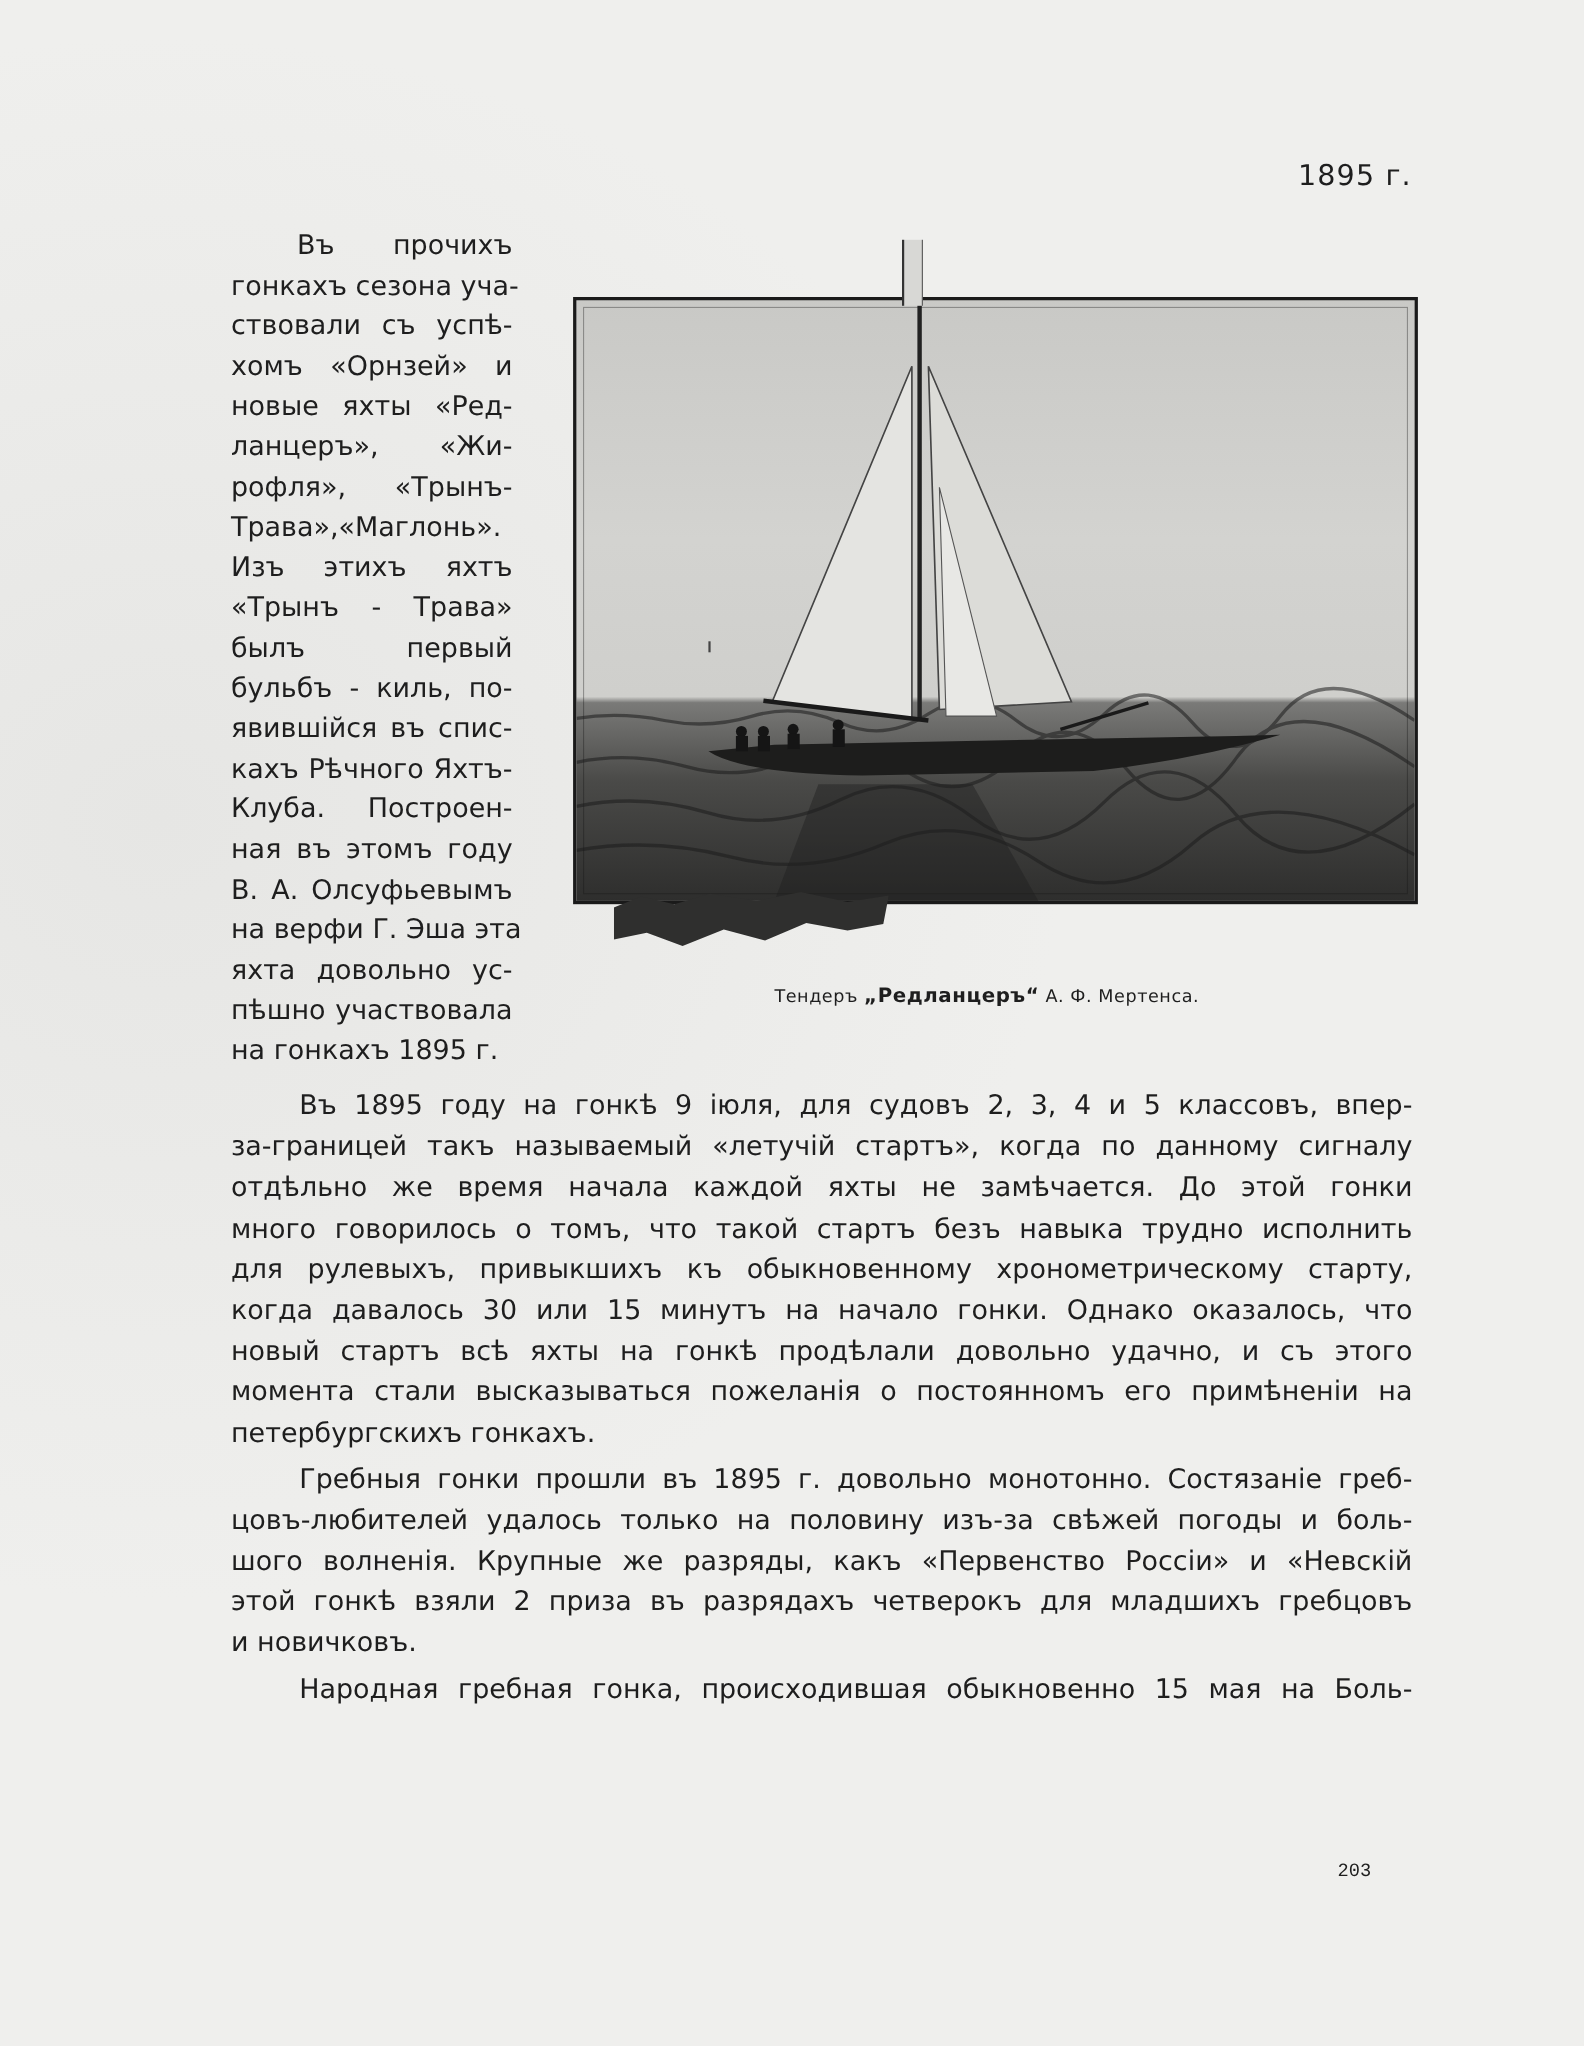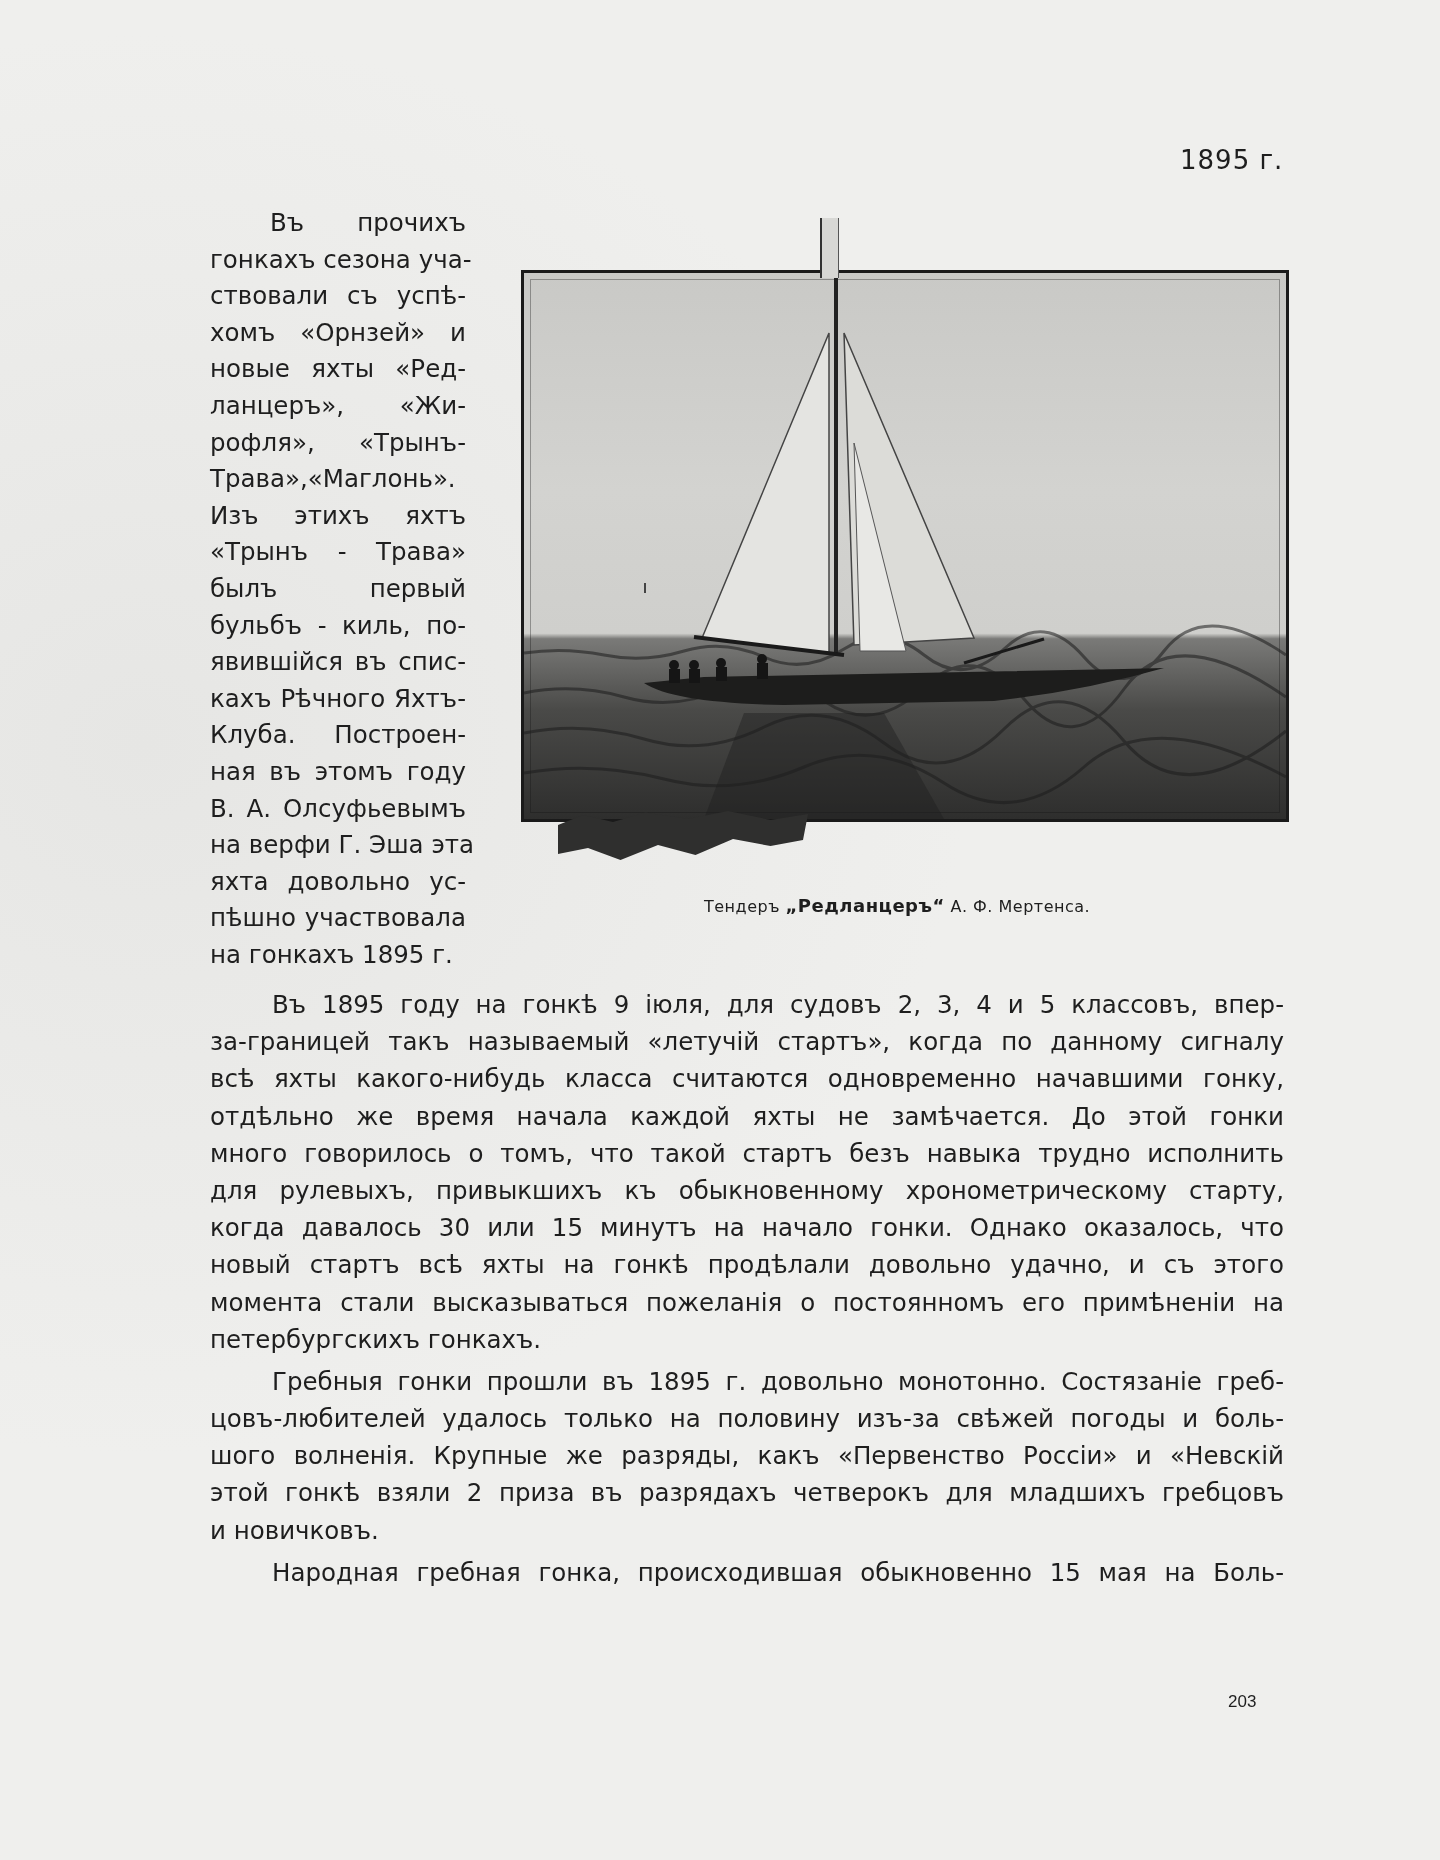--- a/index.html
+++ b/index.html
@@ -51,22 +51,21 @@
   .body-text {
     position: absolute; left: 210px; top: 986px; width: 1074px;
     font-size: 24.5px; line-height: 37.2px;
   }
   .body-text .line { display: block; white-space: nowrap; text-align: justify; text-align-last: justify; height: 37.2px; }
   .body-text .line.indent { text-indent: 62px; }
   .body-text .line.last { text-align-last: left; }
   .body-text .para-gap { height: 5px; }
   .page-number {
     position: absolute; left: 1216px; top: 1692px; font-size: 17px;
-    font-family: Liberation Sans, sans-serif;
-    margin-left: 12px;
+    font-family: Liberation Mono, monospace;
   }
 </style>
 </head>
 <body>
 
 <div class="running-head">1895 г.</div>
 
 <div class="side-col">
   <span class="line first">Въ прочихъ</span>
   <span class="line">гонкахъ сезона уча-</span>
@@ -137,21 +136,20 @@
 </div>
 
 <div class="caption">
   <span>Тендеръ </span><span class="bold">„Редланцеръ“</span><span> А. Ф. Мертенса.</span>
 </div>
 
 <div class="body-text">
   <div>
     <span class="line indent">Въ 1895 году на гонкѣ 9 іюля, для судовъ 2, 3, 4 и 5 классовъ, впер-</span>
     <span class="line">за-границей такъ называемый «летучій стартъ», когда по данному сигналу</span>
-    <span class="line">всѣ яхты какого-нибудь класса считаются одновременно начавшими гонку,</span>
     <span class="line">отдѣльно же время начала каждой яхты не замѣчается. До этой гонки</span>
     <span class="line">много говорилось о томъ, что такой стартъ безъ навыка трудно исполнить</span>
     <span class="line">для рулевыхъ, привыкшихъ къ обыкновенному хронометрическому старту,</span>
     <span class="line">когда давалось 30 или 15 минутъ на начало гонки. Однако оказалось, что</span>
     <span class="line">новый стартъ всѣ яхты на гонкѣ продѣлали довольно удачно, и съ этого</span>
     <span class="line">момента стали высказываться пожеланія о постоянномъ его примѣненіи на</span>
     <span class="line last">петербургскихъ гонкахъ.</span>
   </div>
   <div class="para-gap"></div>
   <div>

